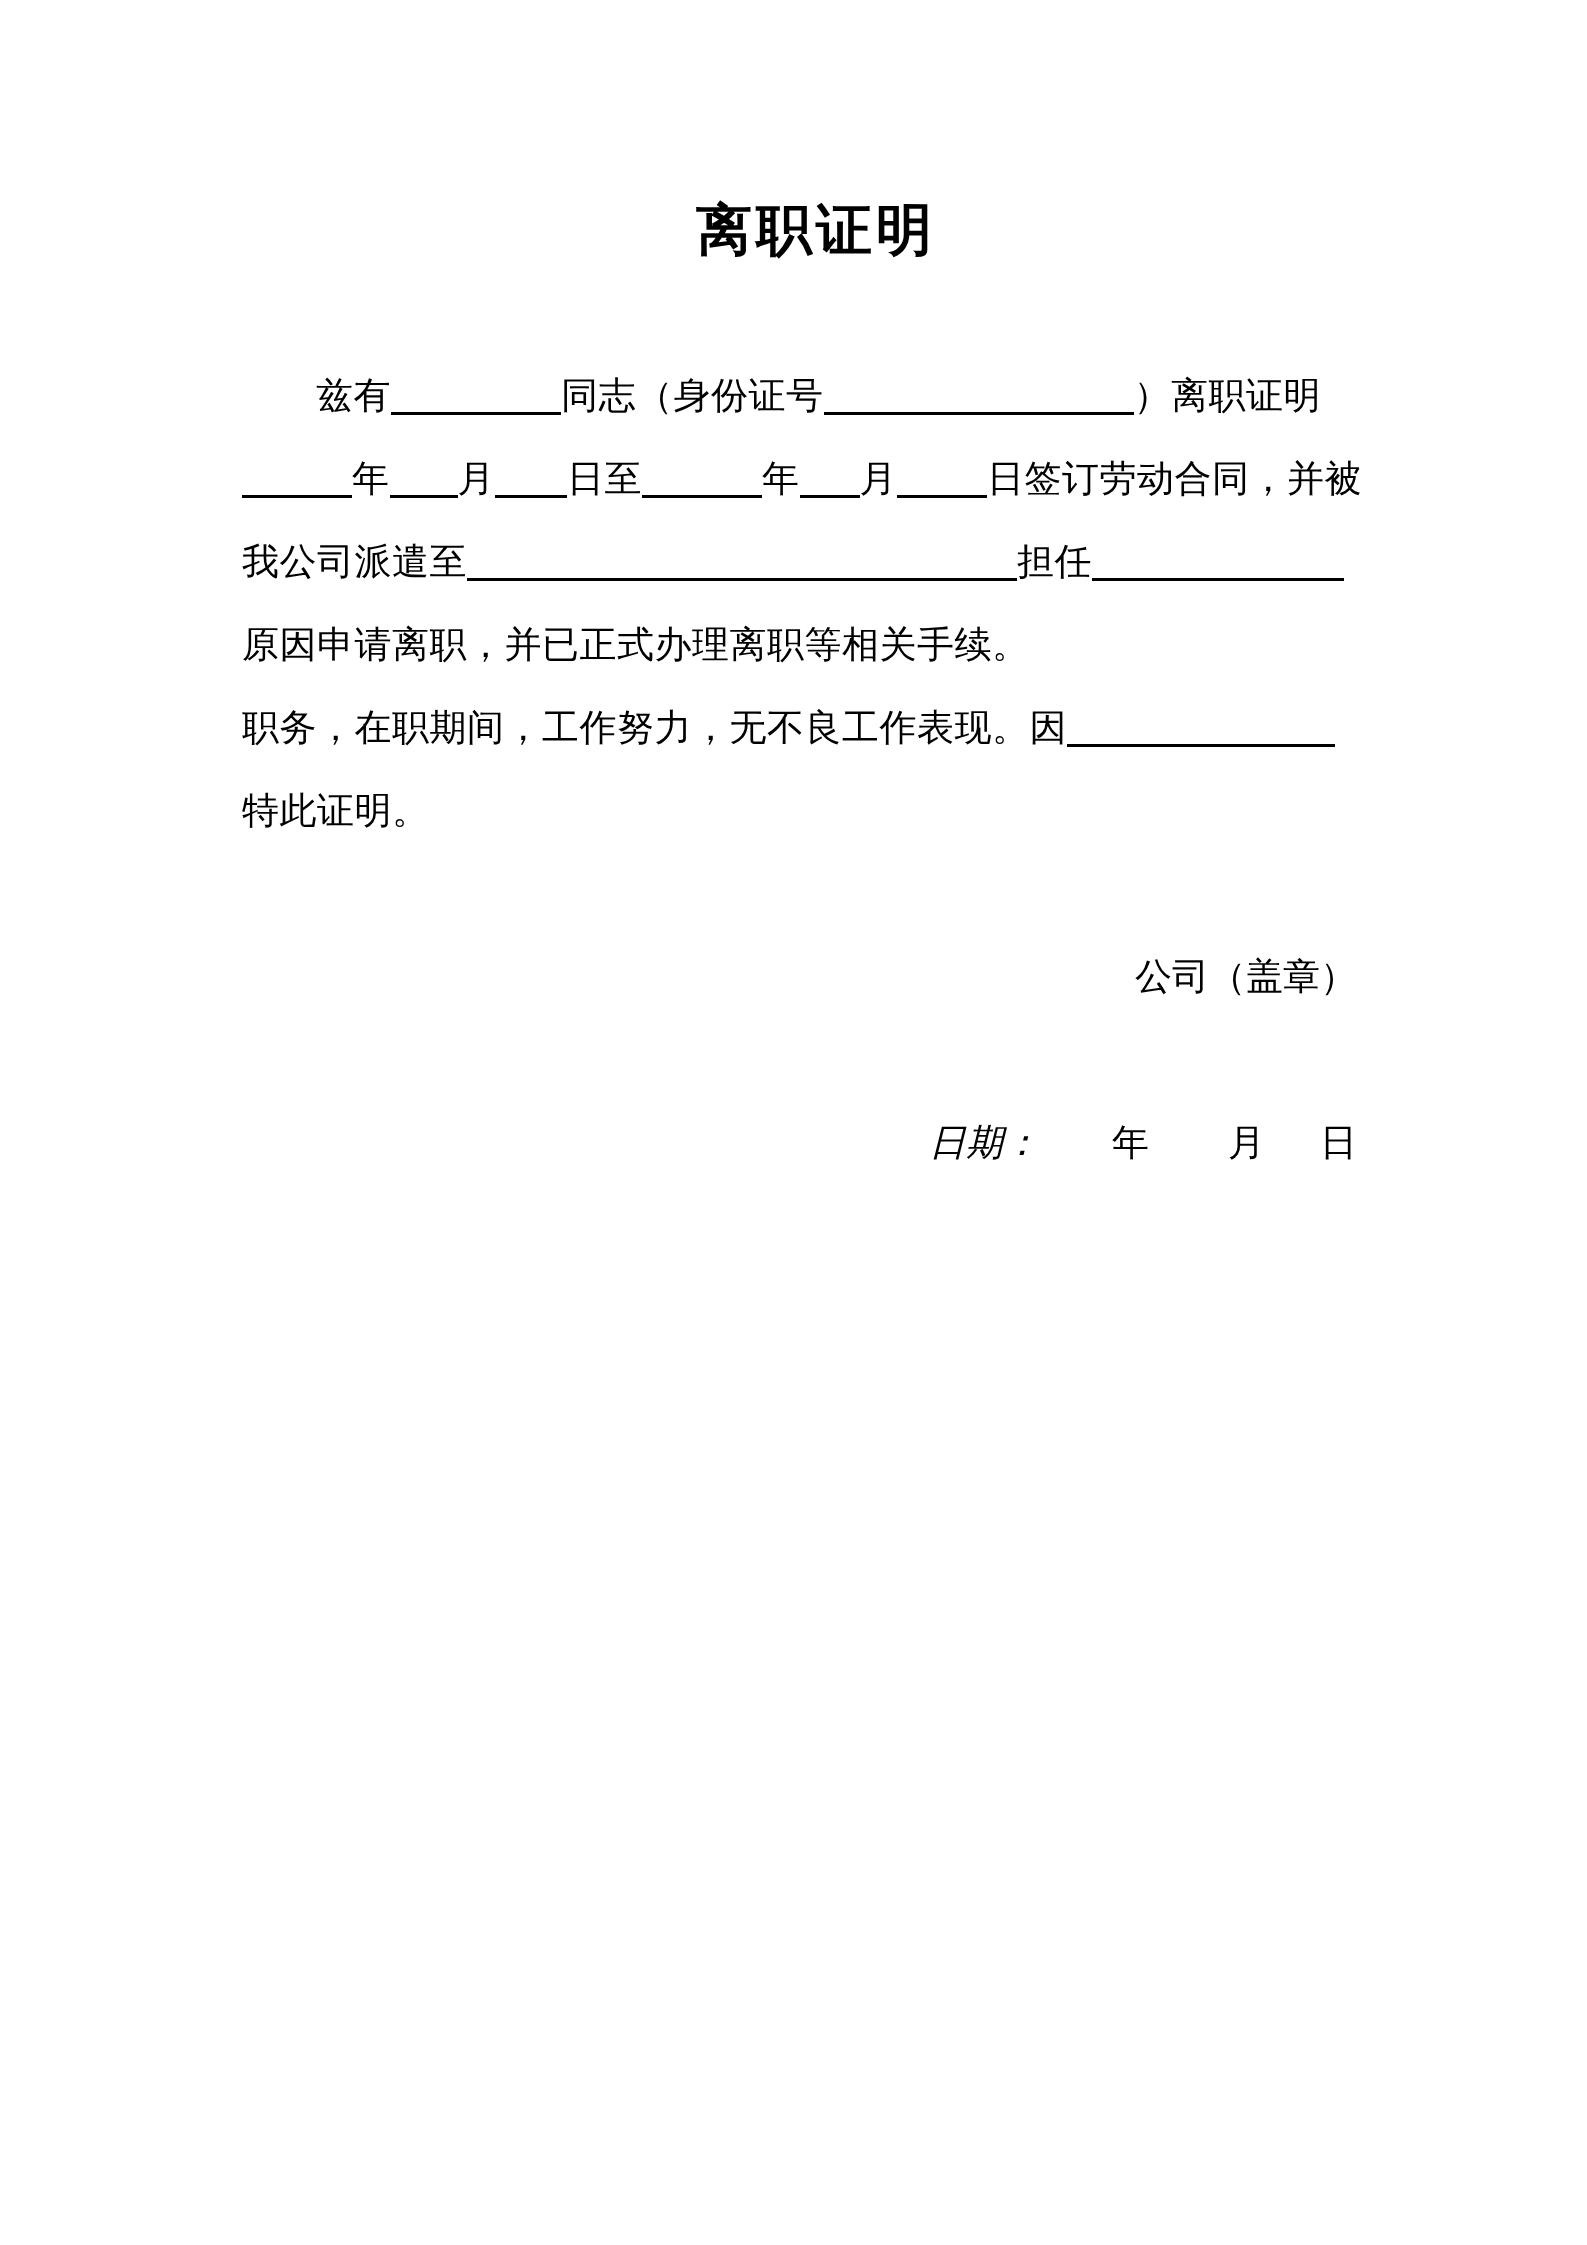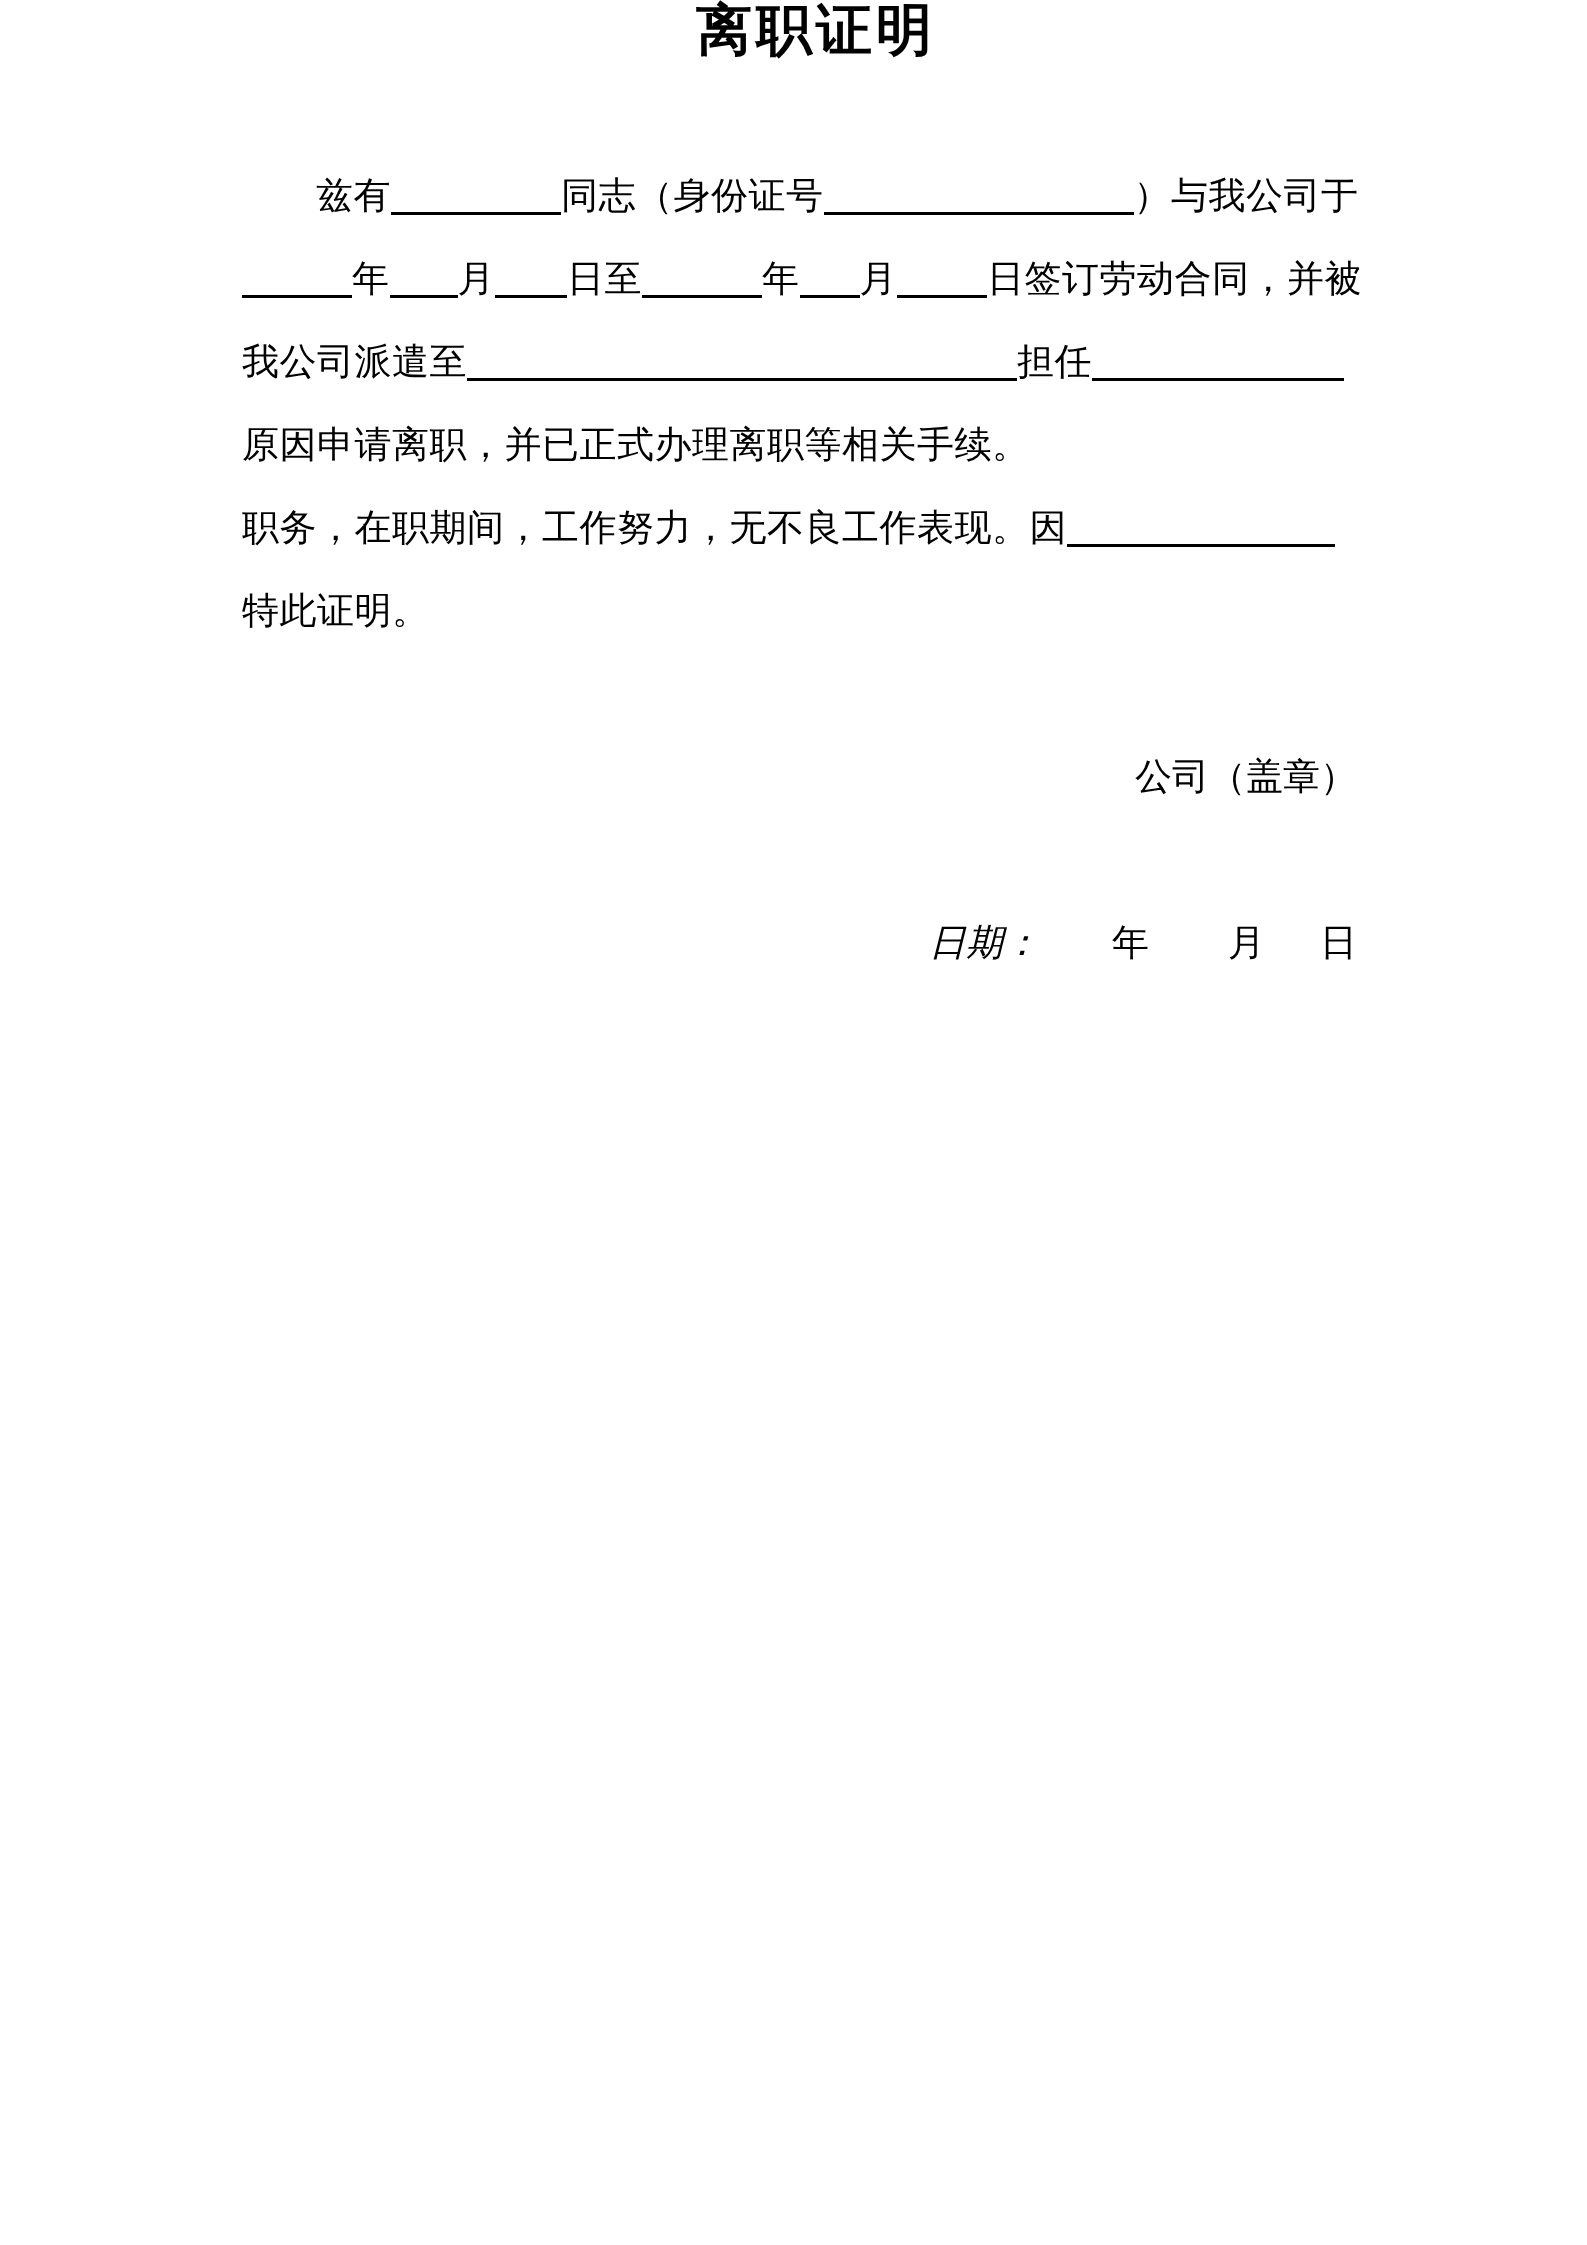--- a/index.html
+++ b/index.html
@@ -13,20 +13,21 @@
     font-family: "Liberation Serif", "DejaVu Serif", serif;
     color: #000000;
     overflow: hidden;
   }
   .doc-page {
     width: 1587px;
     height: 2245px;
     background: #ffffff;
   }
   .doc-title {
+    margin-top: 200px;
     text-align: center;
     font-family: "Liberation Sans", "DejaVu Sans", sans-serif;
     font-weight: 700;
     font-size: 56px;
     line-height: 60px;
     letter-spacing: 4px;
     padding-left: 45px;
   }
   .doc-body {
     margin-top: 94px;
@@ -78,21 +79,21 @@
 </head>
 <body>
 
 <div class="doc-page">
 
   <div class="doc-title">离职证明</div>
 
   <div class="doc-body">
 
     <div>
-        <div class="line indent"><span class="seg-text">兹有</span><span class="blank" style="width: 170px;"></span><span class="seg-text">同志（身份证号</span><span class="blank" style="width: 310px;"></span><span class="seg-text">）与我公司于</span></div>
+        <div class="line indent"><span class="seg-text">兹有</span><span class="blank" style="width: 170px;"></span><span class="seg-text">同志（身份证号</span><span class="blank" style="width: 310px;"></span><span class="seg-text">）离职证明</span></div>
         <div class="line"><span class="blank" style="width: 110px;"></span><span class="seg-text">年</span><span class="blank" style="width: 68px;"></span><span class="seg-text">月</span><span class="blank" style="width: 72px;"></span><span class="seg-text">日至</span><span class="blank" style="width: 120px;"></span><span class="seg-text">年</span><span class="blank" style="width: 60px;"></span><span class="seg-text">月</span><span class="blank" style="width: 90px;"></span><span class="seg-text">日签订劳动合同，并被</span></div>
         <div class="line"><span class="seg-text">我公司派遣至</span><span class="blank" style="width: 550px;"></span><span class="seg-text">担任</span><span class="blank" style="width: 252px;"></span></div>
         <div class="line"><span class="seg-text">原因申请离职，并已正式办理离职等相关手续。</span></div>
         <div class="line"><span class="seg-text">职务，在职期间，工作努力，无不良工作表现。因</span><span class="blank" style="width: 268px;"></span></div>
         <div class="line"><span class="seg-text">特此证明。</span></div>
       </div>
 
     <div class="sig-line company-line">
       <span class="company-label">公司（盖章）</span>
     </div>

